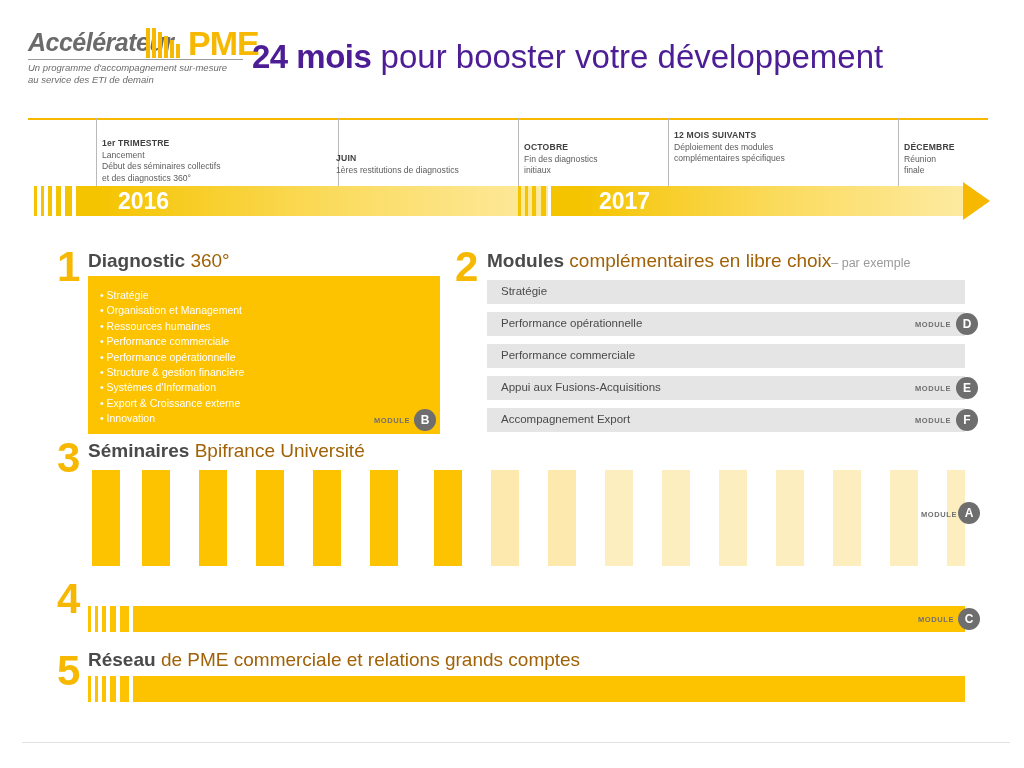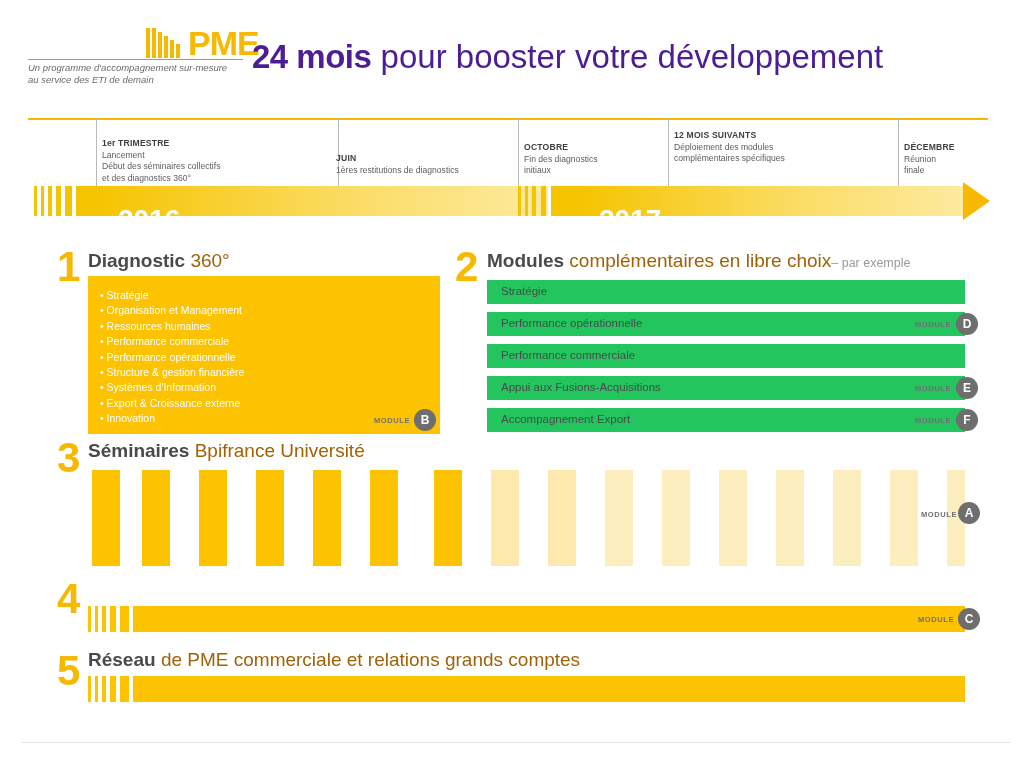--- a/index.html
+++ b/index.html
@@ -24,51 +24,52 @@
   .tl-top-rule{position:absolute;left:0;top:0;width:960px;height:2px;background:#f6b800;}
   .tl-tick{position:absolute;top:0;width:1px;background:#b9b9b9;}
   .tl-lab{position:absolute;font-size:8.6px;color:#5c5c5c;line-height:11.5px;}
   .tl-lab b{font-weight:bold;font-size:8.6px;color:#3f3f3f;letter-spacing:0.2px;}
 
   .tl-bar{position:absolute;left:0;top:68px;height:30px;width:935px;}
   .grad16{position:absolute;left:68px;top:0;width:452px;height:30px;background:linear-gradient(to right,#f5c400 0%,#fbdc62 55%,#fdeaa0 100%);}
   .grad17{position:absolute;left:551px;top:0;width:384px;height:30px;background:linear-gradient(to right,#f5c400 0%,#fbdc62 55%,#fdeaa0 100%);}
   .combs{position:absolute;top:0;height:30px;}
   .combs i{position:absolute;top:0;height:30px;background:#f5c400;display:block;}
-  .yr{position:absolute;top:18px;font-size:28px;font-weight:bold;color:#ffffff;letter-spacing:0px;}
+  .yr{position:absolute;top:2px;font-size:23px;font-weight:bold;color:#ffffff;letter-spacing:0px;}
   .arrow{position:absolute;left:935px;top:64px;width:0;height:0;border-top:19px solid transparent;border-bottom:19px solid transparent;border-left:27px solid #f6b800;}
 
   
   .num{position:absolute;font-size:42px;font-weight:bold;color:#f6b800;line-height:42px;}
   .h{position:absolute;font-size:19px;color:#5c5c5c;white-space:nowrap;}
   .h b{font-weight:bold;color:#4a4a4a;}
   .h .lt{color:#a16207;font-weight:normal;}
   .h .sm{font-size:12.5px;color:#9a9a9a;}
 
   .panel{position:absolute;background:#fdc300;}
   .bullets{position:absolute;font-size:10.5px;color:#ffffff;line-height:15.4px;}
 
-  .row{position:absolute;height:24px;background:#22c55e;}
+  .row{position:absolute;height:24px;background:#e5e5e5;}
   .row-label{position:absolute;left:14px;top:5px;font-size:11.5px;color:#4a4a4a;}
 
   .mod{position:absolute;font-size:7.5px;color:#6f6f6f;letter-spacing:0.6px;font-weight:bold;}
   .circ{position:absolute;width:22px;height:22px;border-radius:50%;background:#6e6e6e;color:#fff;font-size:12px;font-weight:bold;text-align:center;line-height:22px;}
 
   .stripe{position:absolute;background:#fdc300;}
   .stripe.pale{background:#fdeec0;}
   .stripe.pale2{background:#fde9ae;}
 
   .bottomline{position:absolute;left:22px;top:742px;width:988px;height:1px;background:#e2e2e2;}
 </style>
 </head>
 <body>
 
 <div class="root">
 
   <div class="logo">
+    <div class="logo-accel">Accélérateur</div>
     <div class="logo-bars">
       <i style="left:0px;height:30px;"></i>
       <i style="left:6px;height:30px;"></i>
       <i style="left:12px;height:26px;top:4px;"></i>
       <i style="left:18px;height:22px;top:8px;"></i>
       <i style="left:24px;height:18px;top:12px;"></i>
       <i style="left:30px;height:14px;top:16px;"></i>
     </div>
     <div class="logo-pme">PME</div>
     <div class="logo-rule"></div>

